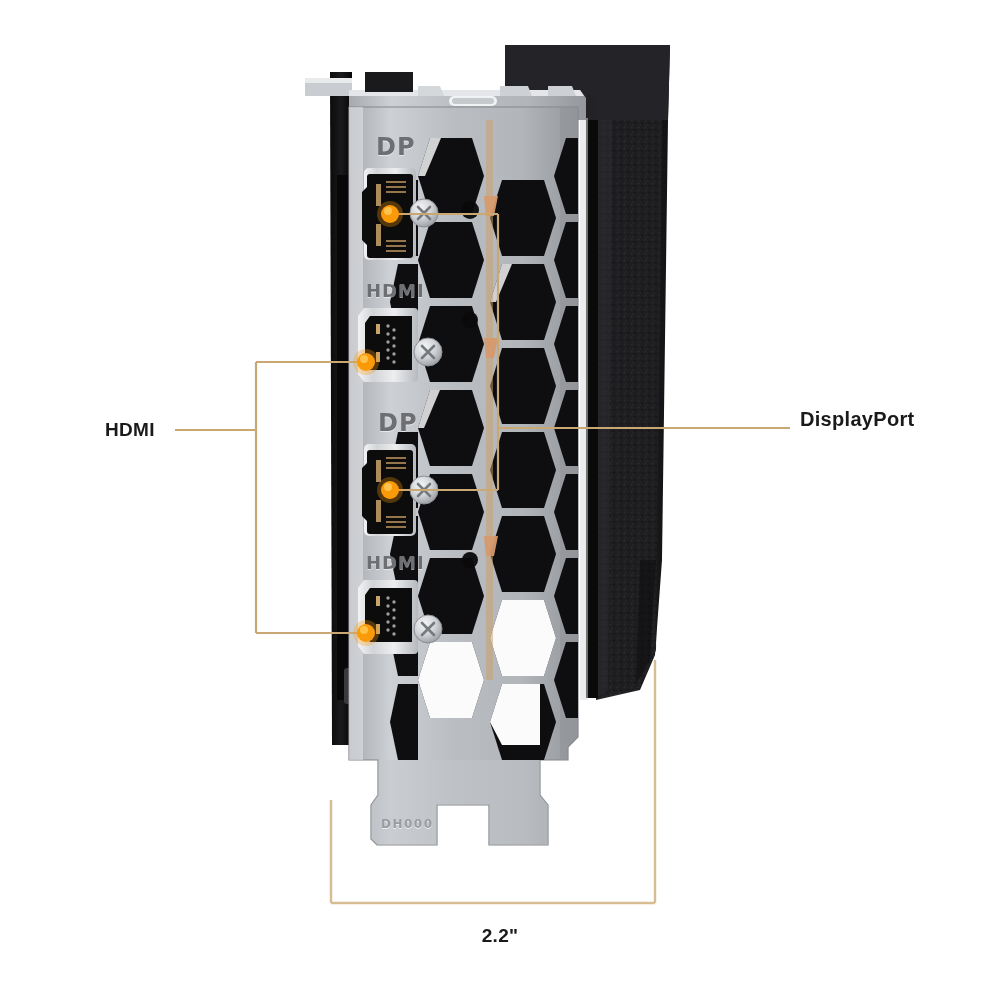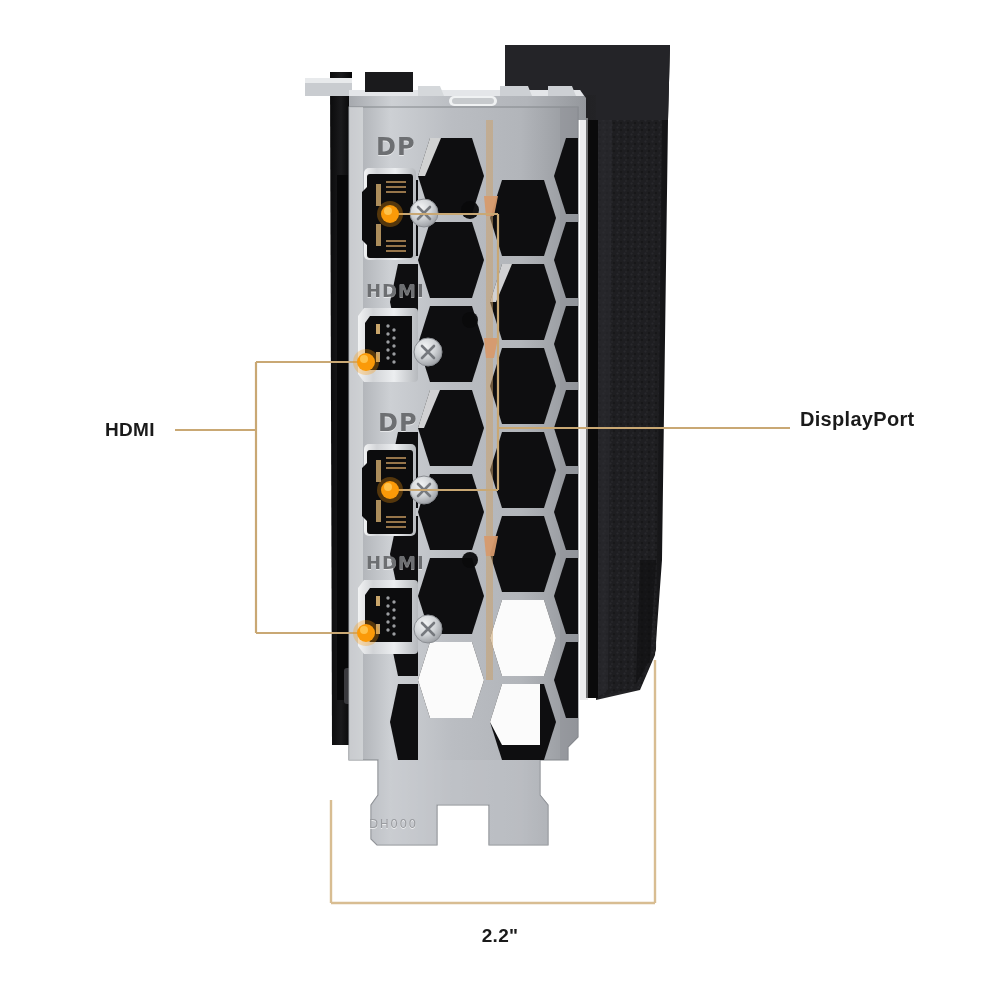--- a/index.html
+++ b/index.html
@@ -335,21 +335,21 @@
       <path d="M655,660 L655,903"></path>
       <path d="M331,903 L655,903"></path>
     </g>
   </svg>
 
   <div class="port-label" style="left:376px;top:133px;font-size:24px;">DP</div>
   <div class="port-label" style="left:366px;top:280px;font-size:18px;">HDMI</div>
   <div class="port-label" style="left:378px;top:409px;font-size:24px;">DP</div>
   <div class="port-label" style="left:366px;top:552px;font-size:18px;">HDMI</div>
 
-  <div class="engrave" style="left:369px;top:817px;">DH000</div>
+  <div class="engrave" style="left:381px;top:817px;font-weight:bold;">DH000</div>
 
   <div id="label-hdmi" class="abs callout-label">HDMI</div>
 
   <div id="label-dp" class="abs callout-label">DisplayPort</div>
 
   <div id="label-dim" class="abs callout-label">2.2"</div>
 
 </div>
 
 </body></html>

